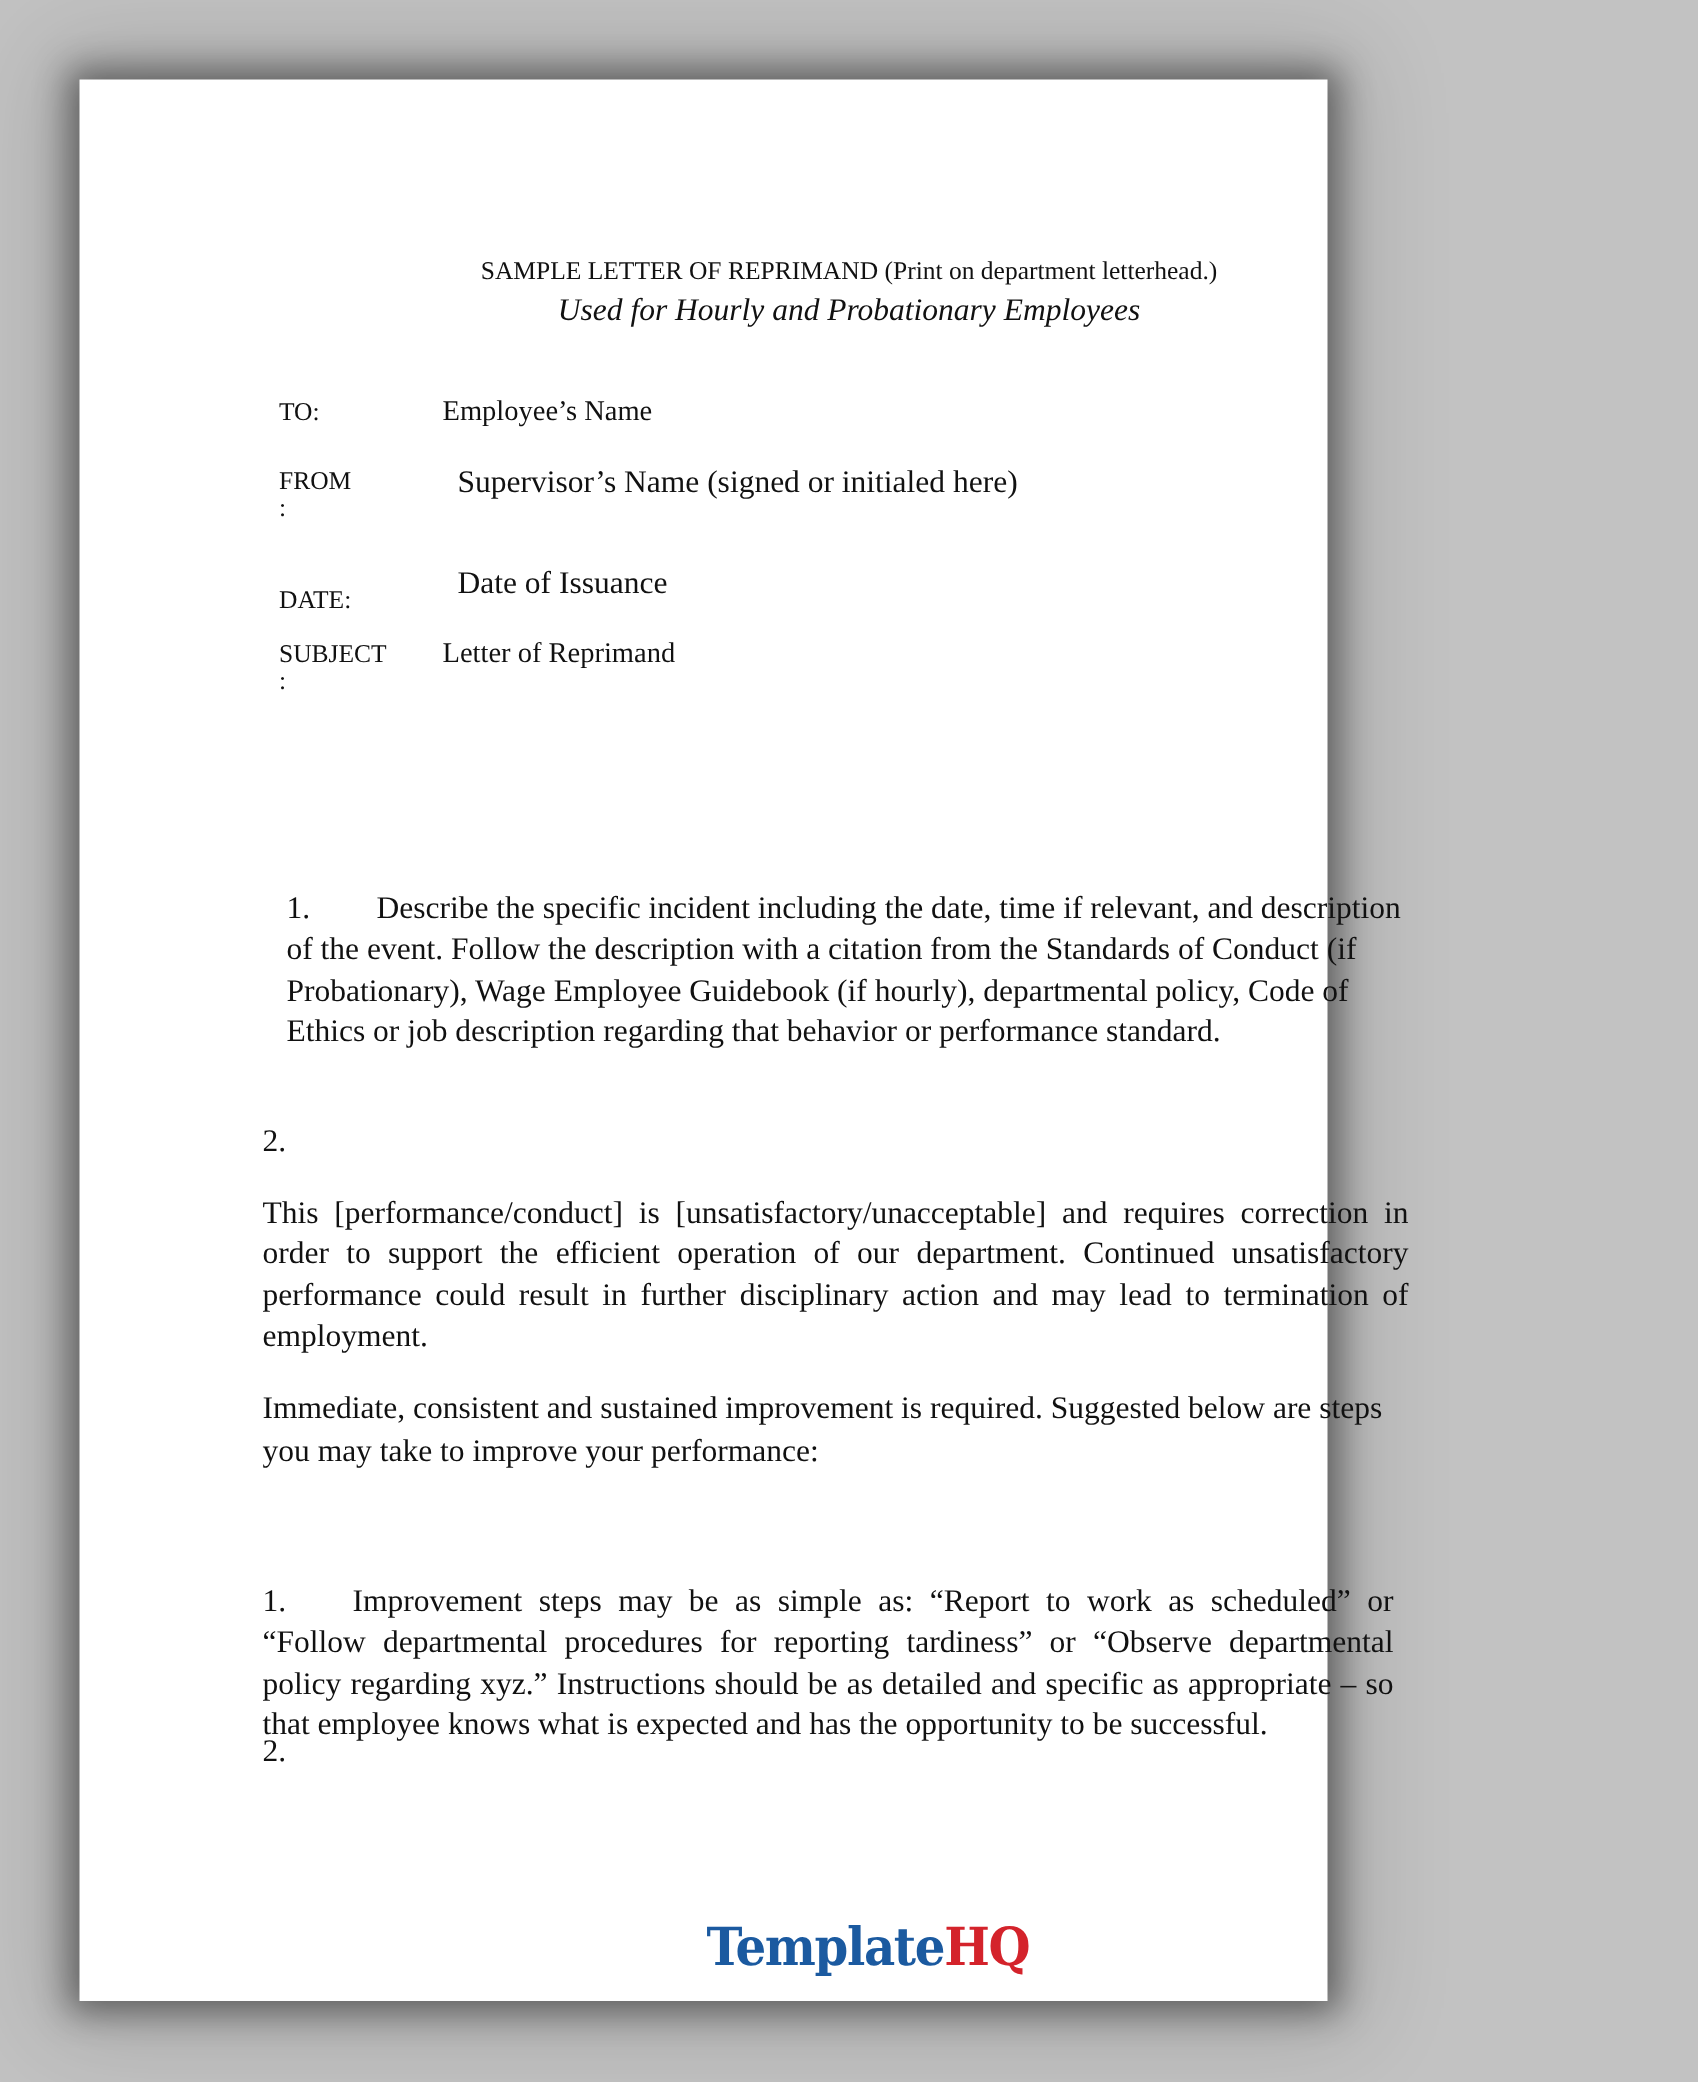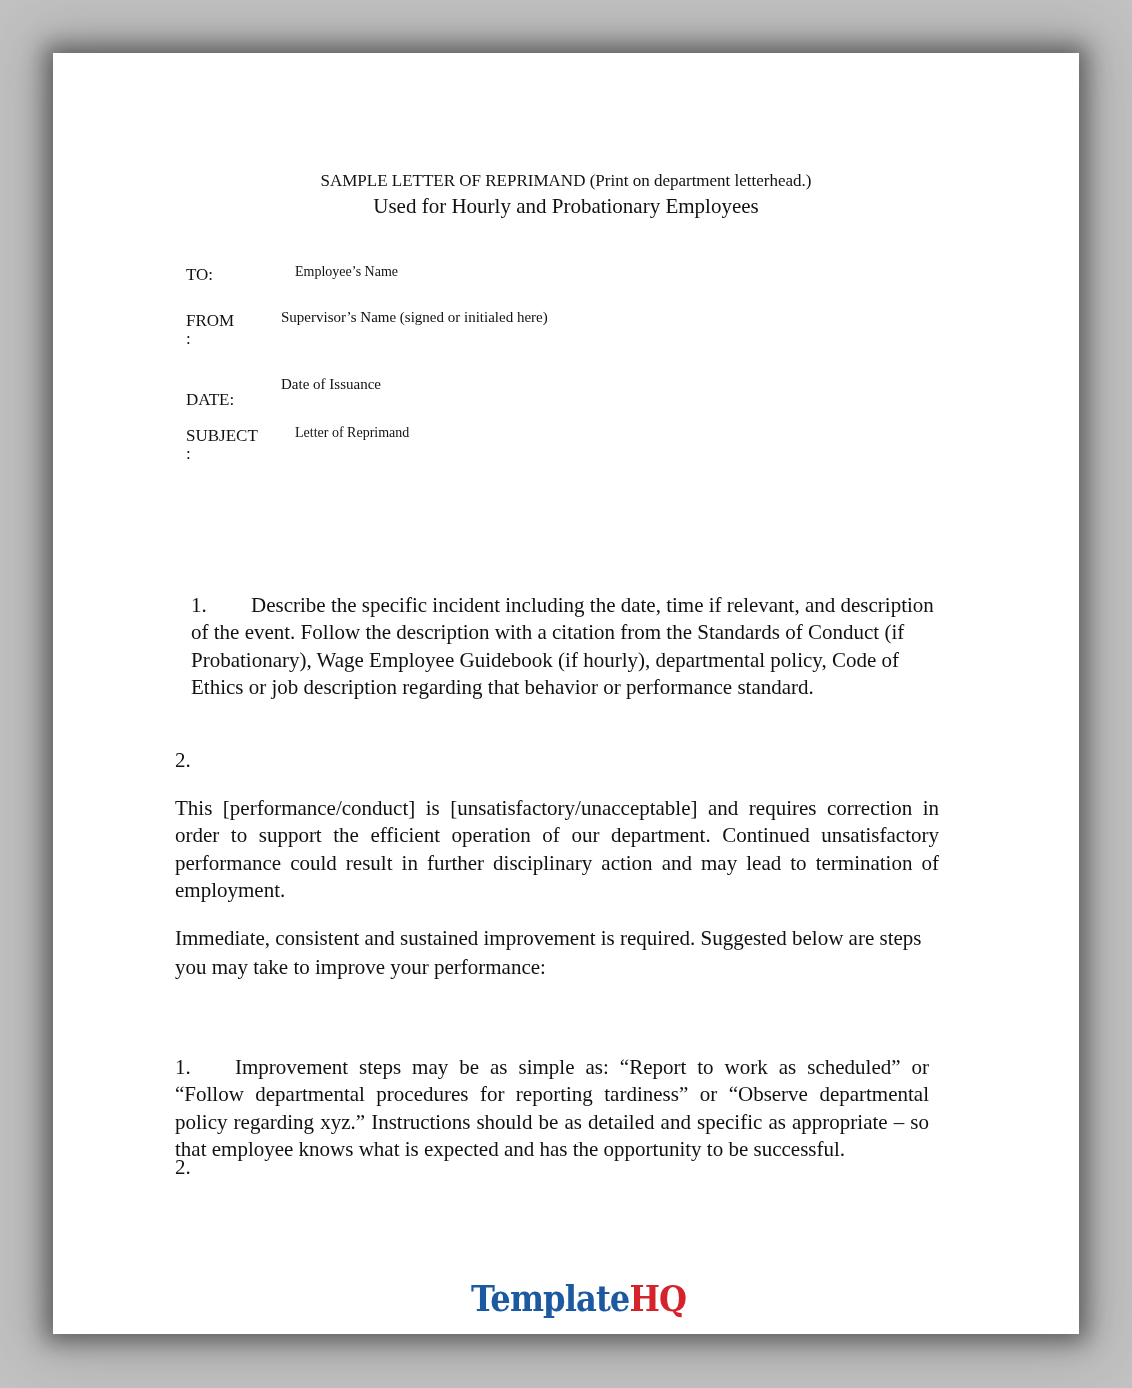--- a/index.html
+++ b/index.html
@@ -12,40 +12,40 @@
       background: #c2c2c2;
       position: relative;
       overflow: hidden;
       font-family: "Liberation Serif", serif;
       color: #111;
     }
     .page {
       position: absolute;
       left: 53px;
       top: 53px;
-      width: 1026px;
+      width: 832px;
       height: 1281px;
       background: #ffffff;
       box-shadow: 0 0 22px 8px rgba(0,0,0,0.45), 0 0 60px 20px rgba(0,0,0,0.15);
     }
     .abs { position: absolute; white-space: nowrap; }
     .heading1 {
       left: 0; width: 1026px; top: 118px;
       text-align: center; font-size: 17px;
     }
     .heading2 {
       left: 0; width: 1026px; top: 141px;
-      text-align: center; font-size: 21px;
+      text-align: center; font-size: 21px; font-style: italic;
     }
     .label {
       left: 133px; font-size: 17px; line-height: 23px;
     }
     .label .colon { display: block; line-height: 14px; }
-    .value-sm { left: 242px; font-size: 14px; }
-    .value-lg { left: 228px; font-size: 15px; }
+    .value-sm { left: 242px; font-size: 19px; }
+    .value-lg { left: 252px; font-size: 21px; }
     .para {
       position: absolute;
       left: 122px;
       width: 764px;
       font-size: 21px;
       line-height: 27.3px;
       white-space: normal;
     }
     .justify { text-align: justify; text-align-last: left; }
     .num { display: inline-block; width: 60px; }

